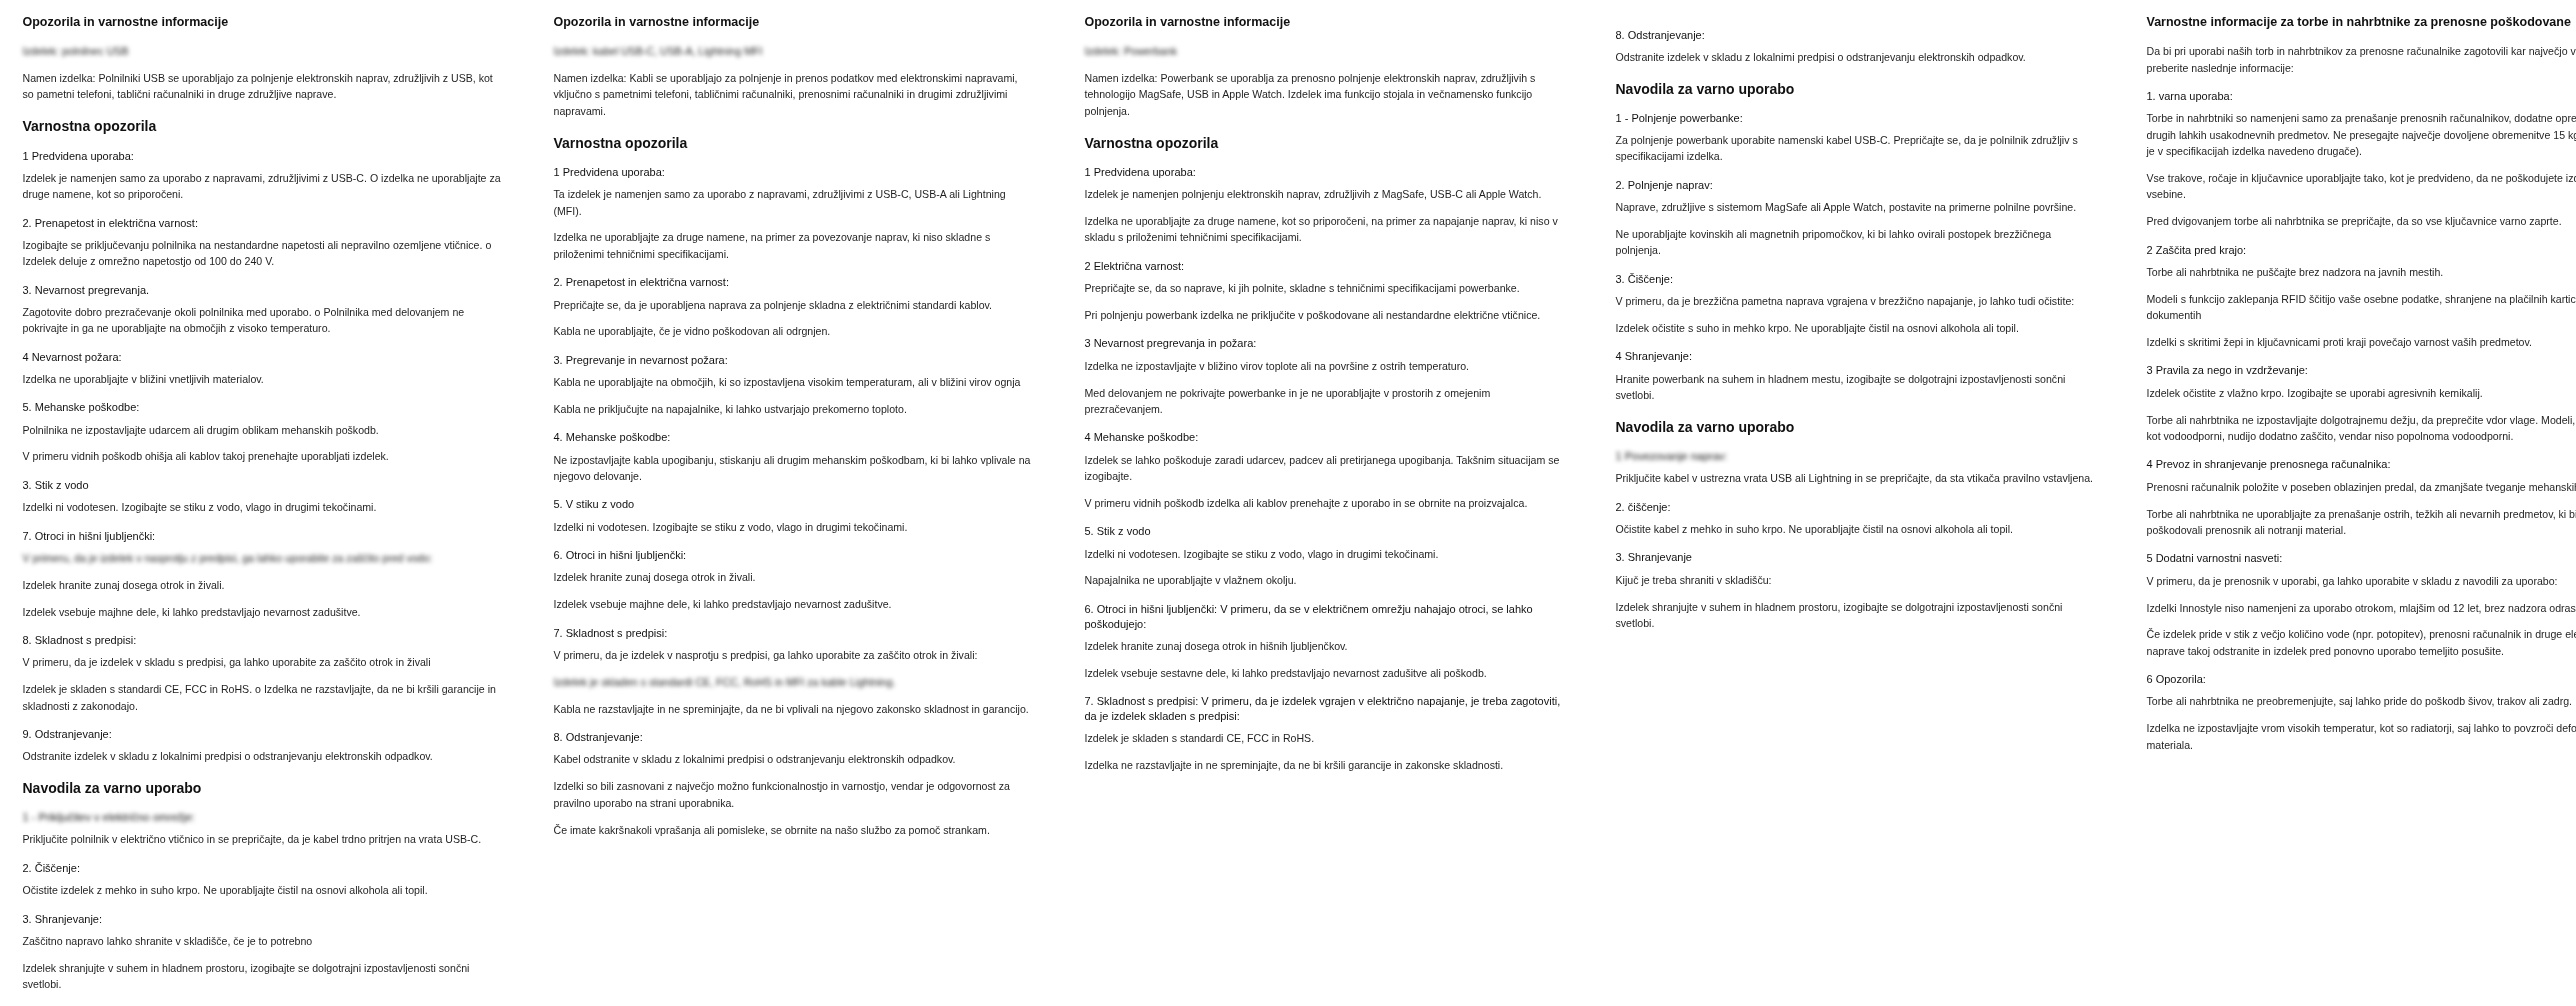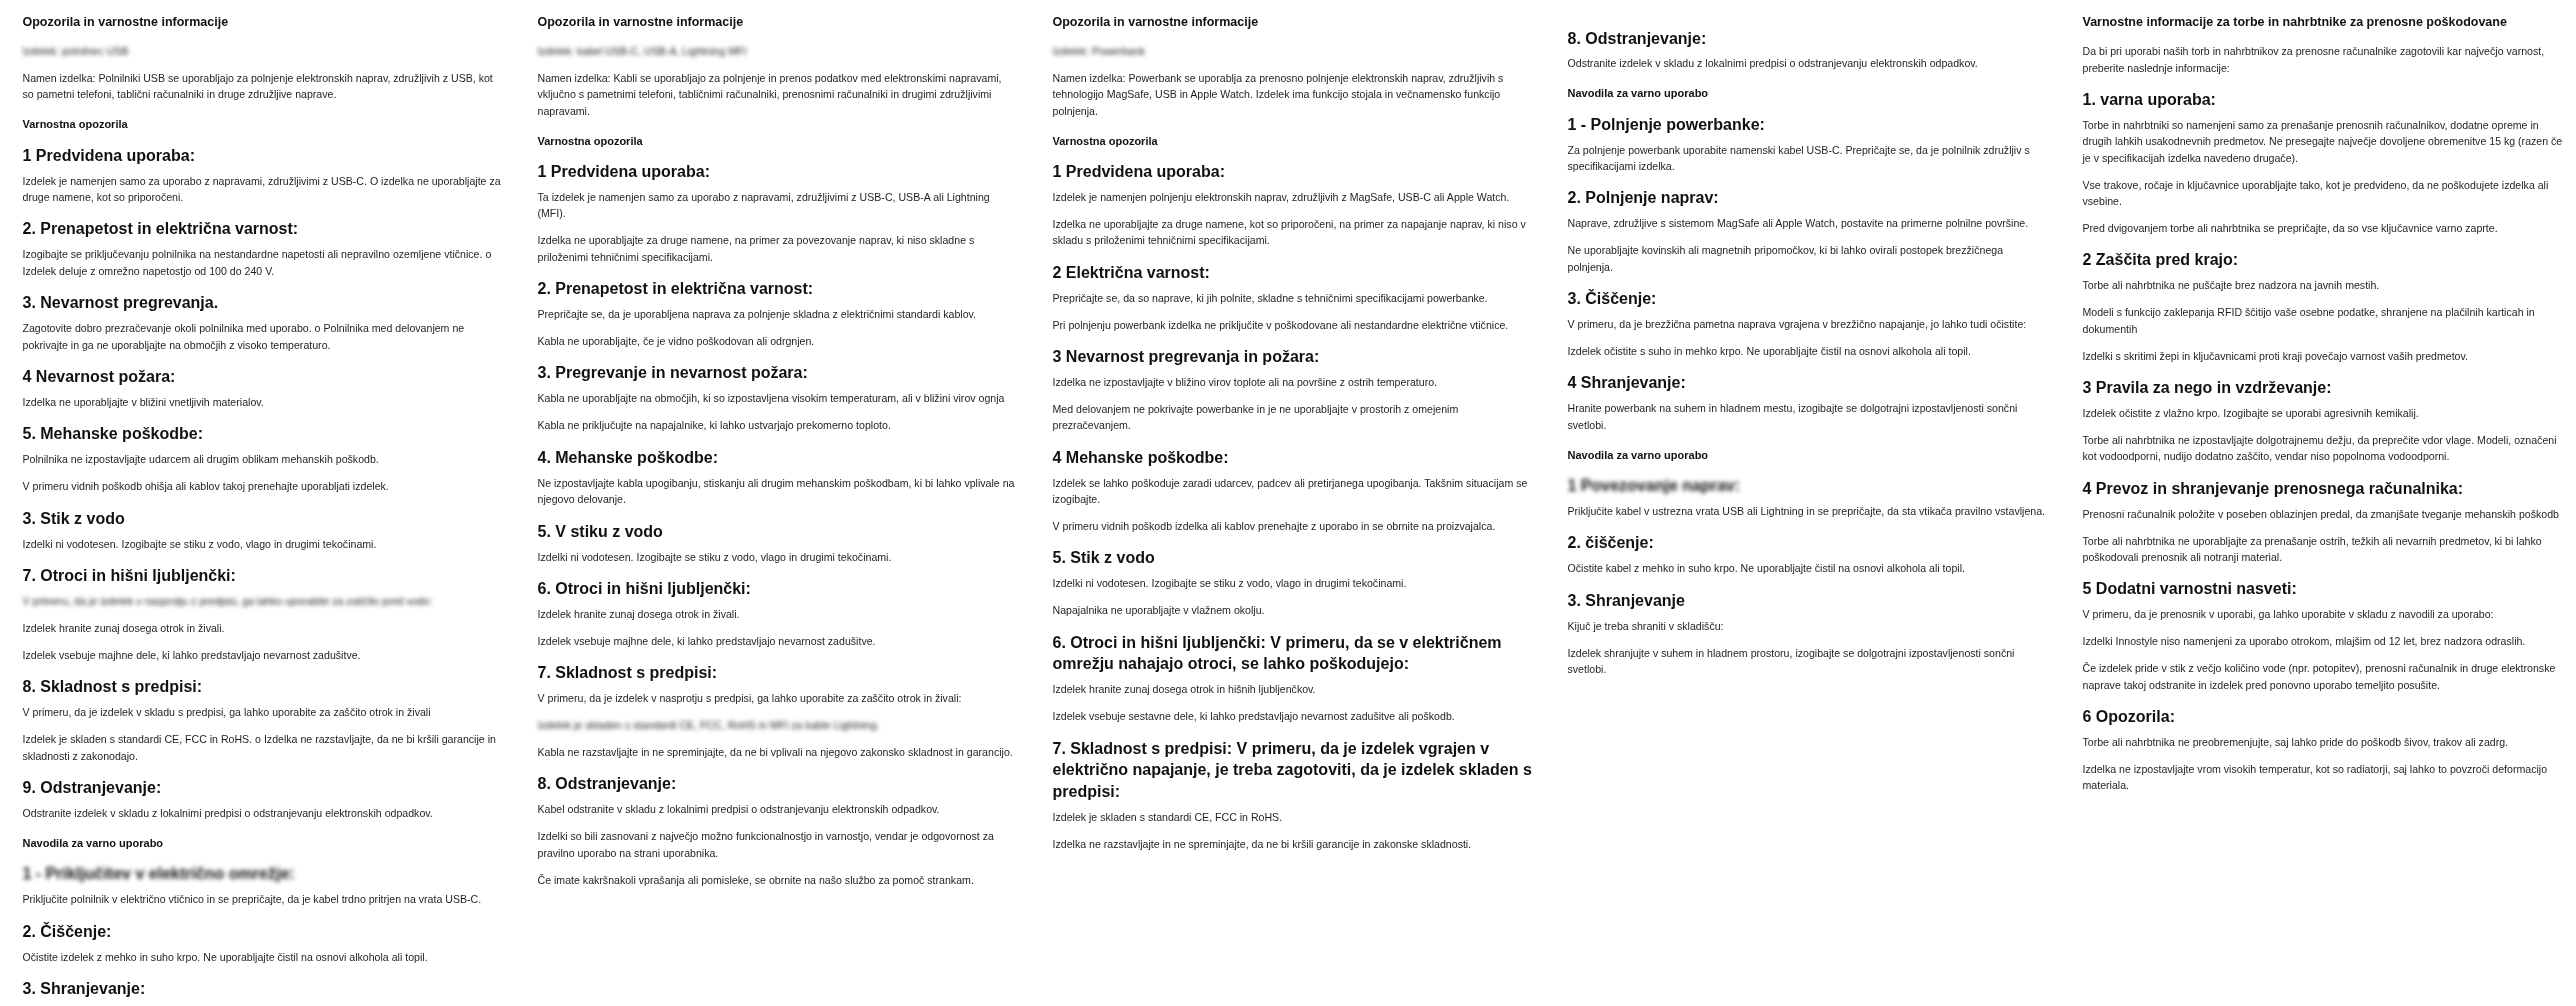--- a/index.html
+++ b/index.html
@@ -15,47 +15,47 @@
     overflow: hidden;
   }
   .page {
     display: flex;
     flex-direction: row;
     align-items: flex-start;
     width: 2576px;
     height: 1006px;
     box-sizing: border-box;
     padding: 14.5px 8px 0 8px;
-    gap: 0px;
+    gap: 16px;
   }
   .col {
     box-sizing: border-box;
     padding: 0 17.7px 0 14.5px;
     flex: 0 0 515px;
     width: 515px;
   }
   .col-5 { flex: 0 0 515px; width: 515px; }
 
   h2.sec-title {
     font-size: 12.5px;
     font-weight: bold;
     margin: 0 0 13px 0;
     line-height: 1.25;
     color: #111;
   }
   h3.sub-title {
-    font-size: 11px;
+    font-size: 14px;
     font-weight: bold;
     margin: 14.5px 0 8px 0;
     line-height: 1.3;
     color: #111;
   }
   h4.item-title {
-    font-size: 16px;
-    font-weight: bold;
+    font-size: 11px;
+    font-weight: normal;
     margin: 13px 0 6.4px 0;
     line-height: 1.35;
     color: #111;
   }
   p.para {
     font-size: 10.6px;
     line-height: 1.55;
     margin: 0 0 10.5px 0;
     color: #1f1f1f;
   }

